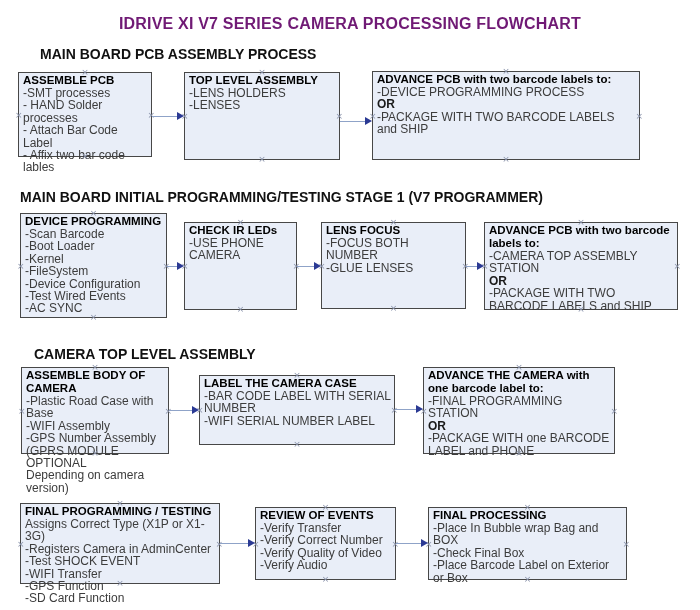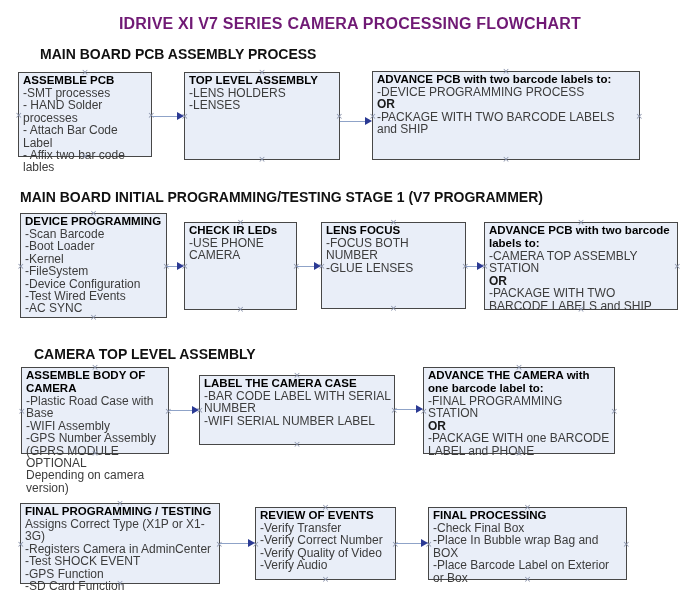--- a/index.html
+++ b/index.html
@@ -197,20 +197,21 @@
 
   <div class="box" style="left:20px;top:503px;width:200px;height:81px;">
     <span class="handle h-top">×</span>
     <span class="handle h-bottom">×</span>
     <span class="handle h-left">×</span>
     <span class="handle h-right">×</span>
     <div class="box-title">FINAL PROGRAMMING / TESTING</div>
     <div class="box-item">Assigns Correct Type (X1P or X1-3G)</div>
     <div class="box-item">-Registers Camera in AdminCenter</div>
     <div class="box-item">-Test SHOCK EVENT</div>
+    <div class="box-item">-WIFI Transfer</div>
     <div class="box-item">-GPS Function</div>
     <div class="box-item">-SD Card Function</div>
   </div>
 
   <div class="box" style="left:255px;top:507px;width:141px;height:73px;">
     <span class="handle h-top">×</span>
     <span class="handle h-bottom">×</span>
     <span class="handle h-left">×</span>
     <span class="handle h-right">×</span>
     <div class="box-title">REVIEW OF EVENTS</div>
@@ -219,22 +220,22 @@
     <div class="box-item">-Verify Quality of Video</div>
     <div class="box-item">-Verify Audio</div>
   </div>
 
   <div class="box" style="left:428px;top:507px;width:199px;height:73px;">
     <span class="handle h-top">×</span>
     <span class="handle h-bottom">×</span>
     <span class="handle h-left">×</span>
     <span class="handle h-right">×</span>
     <div class="box-title">FINAL PROCESSING</div>
+    <div class="box-item">-Place In Bubble wrap Bag and BOX</div>
     <div class="box-item"> -Check Final Box</div>
-    <div class="box-item">-Place In Bubble wrap Bag and BOX</div>
     <div class="box-item">-Place Barcode Label on Exterior or Box</div>
   </div>
 
   <div class="connector" style="left:220px;top:539px;width:35px;">
     <span class="line"></span>
     <span class="arrowhead"></span>
   </div>
   <div class="connector" style="left:396px;top:539px;width:32px;">
     <span class="line"></span>
     <span class="arrowhead"></span>

